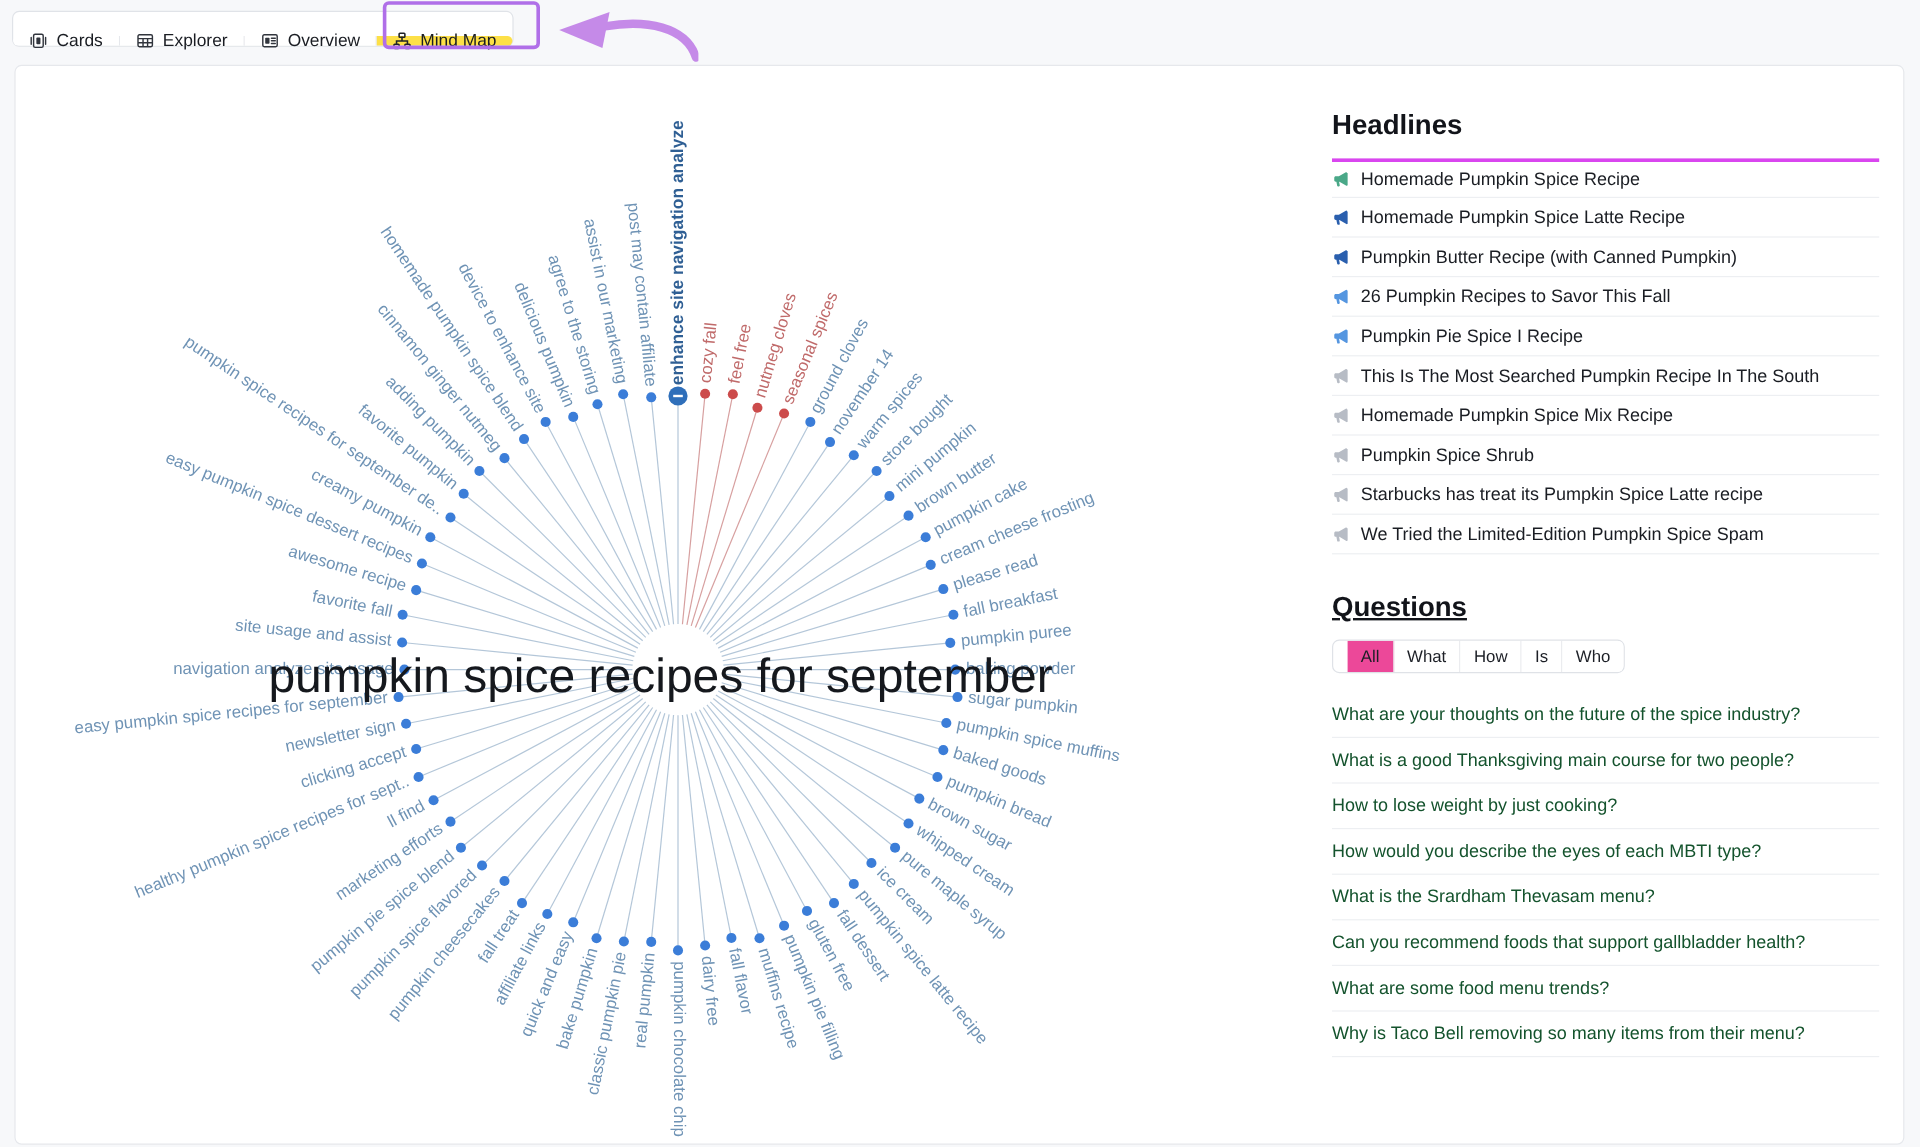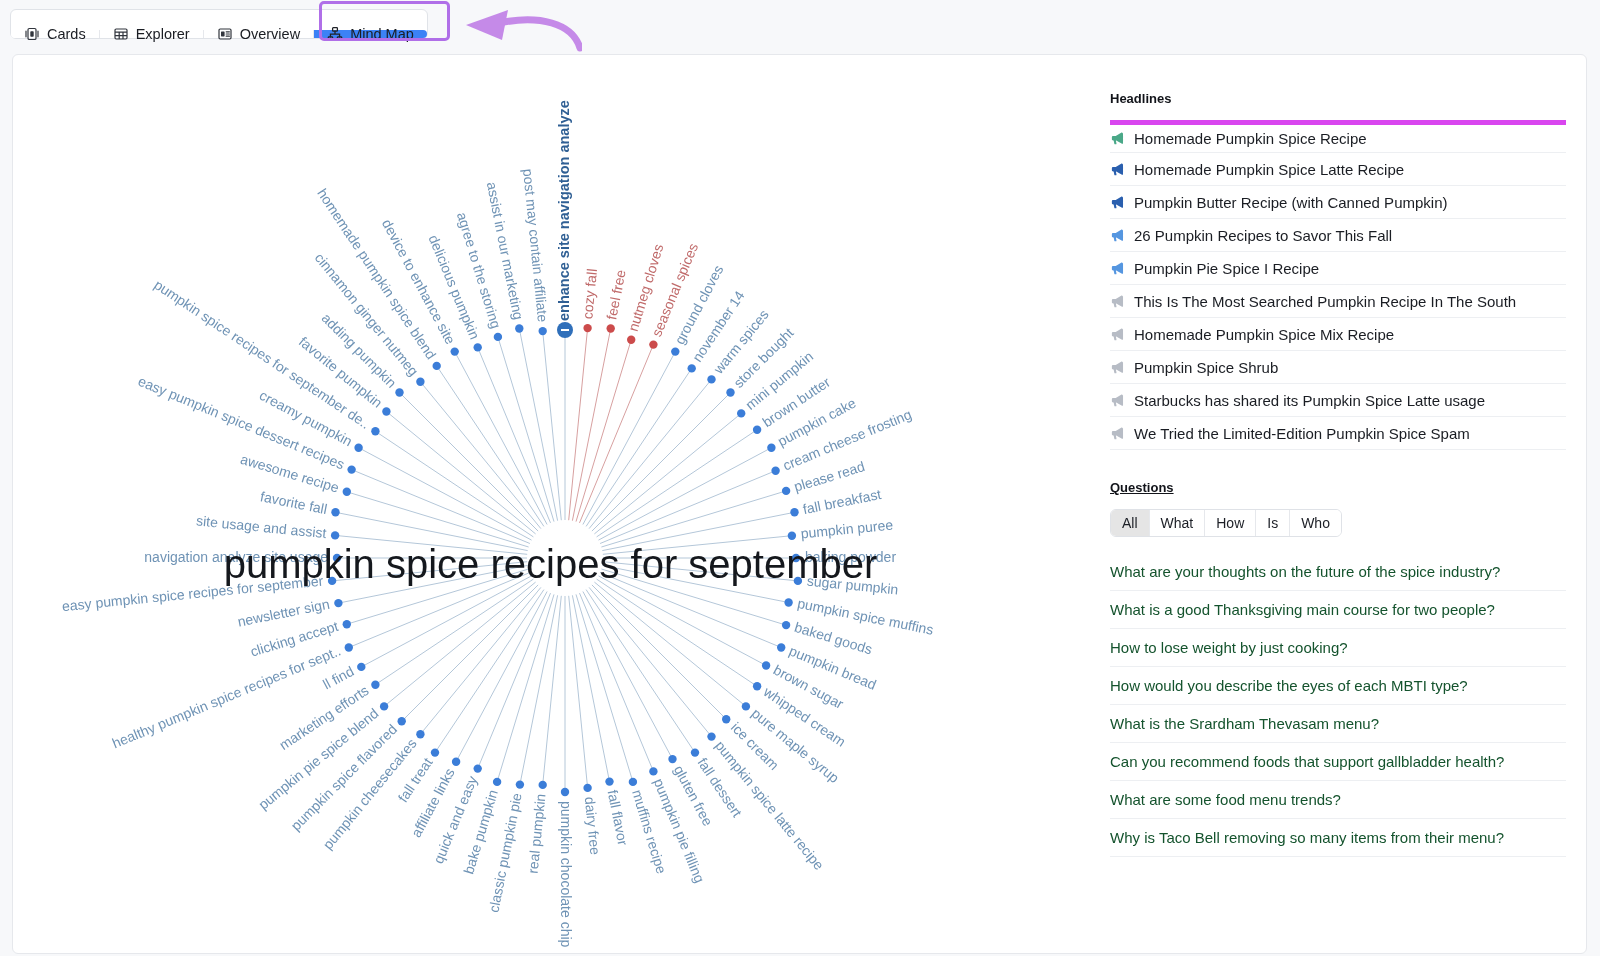--- a/index.html
+++ b/index.html
@@ -33,21 +33,21 @@
     padding: 0 13px;
     font-size: 14.5px; color: #1a1d23;
     border-right: 1px solid #e6e8ec;
     cursor: pointer;
     background: #ffffff;
     white-space: nowrap;
     margin-top: 20px;
   }
   .tab:first-child { border-radius: 5px 0 0 5px; }
   .tab:last-child { border-right: none; border-radius: 0 5px 5px 0; }
-  .tab.active { background: #3b82f6; }
+  .tab.active { background: #fde047; }
   .tab-icon { width: 16px; height: 16px; display: inline-block; flex: none; }
   .tab-icon svg { display: block; }
 
   .tab-highlight {
     position: absolute;
     left: 319px; top: 1px;
     width: 131px; height: 40px;
     border: 3px solid #b06fe8;
     border-radius: 5px;
     pointer-events: none;
@@ -89,37 +89,37 @@
 
   
   .rail {
     position: absolute;
     left: 1075px; top: 0;
     width: 500px; height: 898px;
     padding: 36px 22px 0 22px;
   }
   .rail h2 {
     margin: 0 0 14px 0;
-    font-size: 13px;
+    font-size: 23px;
     font-weight: bold;
     color: #12141a;
   }
   .rail h2.q { margin-top: 30px; text-decoration: underline; }
   .hl-list, .q-list { display: block; }
   .hl-item {
     display: flex; align-items: center; gap: 9px;
     height: 33px;
     border-bottom: 1px solid #edeff2;
     font-size: 15px;
     color: #1a1d23;
     cursor: pointer;
     white-space: nowrap;
     overflow: hidden;
   }
-  .hl-item:first-child { border-top: 5px solid #d946ef; }
+  .hl-item:first-child { border-top: 3px solid #d946ef; }
   .megaphone { width: 15px; height: 15px; flex: none; }
   .megaphone svg { display: block; }
 
   .qfilter {
     display: inline-flex;
     border: 1px solid #dfe2e7;
     border-radius: 6px;
     overflow: hidden;
     margin-bottom: 16px;
     height: 28px;
@@ -127,21 +127,21 @@
   .qf {
     padding: 0 11px;
     font-size: 14px;
     color: #1c1f26;
     display: flex; align-items: center;
     border-right: 1px solid #e6e8ec;
     background: #fff;
     cursor: pointer;
   }
   .qf:last-child { border-right: none; }
-  .qf.active { background: #e5e5e5; }
+  .qf.active { background: #ec4899; margin-left: 12px; }
 
   .q-item {
     display: flex; align-items: center;
     height: 38px;
     border-bottom: 1px solid #edeff2;
     font-size: 15px;
     color: #14532d;
     cursor: pointer;
     white-space: nowrap;
   }
@@ -468,21 +468,21 @@
               </svg>
             </span>
             <span>Pumpkin Spice Shrub</span>
           </div>
           <div class="hl-item">
             <span class="megaphone">
               <svg viewBox="0 0 16 16">
                 <path d="M13.4 2.3c0-.6-.6-.9-1.1-.6L6.1 5.3H3.3c-.7 0-1.3.6-1.3 1.3v2.1c0 .7.6 1.3 1.3 1.3h.6l.7 3.6c.1.4.4.6.8.6h.7c.5 0 .9-.5.8-1l-.6-3.2h.3l6.2 3.6c.5.3 1.1 0 1.1-.6V2.3z" fill="#b7bcc5"></path>
               </svg>
             </span>
-            <span>Starbucks has shared its Pumpkin Spice Latte usage</span>
+            <span>Starbucks has treat its Pumpkin Spice Latte recipe</span>
           </div>
           <div class="hl-item">
             <span class="megaphone">
               <svg viewBox="0 0 16 16">
                 <path d="M13.4 2.3c0-.6-.6-.9-1.1-.6L6.1 5.3H3.3c-.7 0-1.3.6-1.3 1.3v2.1c0 .7.6 1.3 1.3 1.3h.6l.7 3.6c.1.4.4.6.8.6h.7c.5 0 .9-.5.8-1l-.6-3.2h.3l6.2 3.6c.5.3 1.1 0 1.1-.6V2.3z" fill="#b7bcc5"></path>
               </svg>
             </span>
             <span>We Tried the Limited-Edition Pumpkin Spice Spam</span>
           </div>
         </div>

